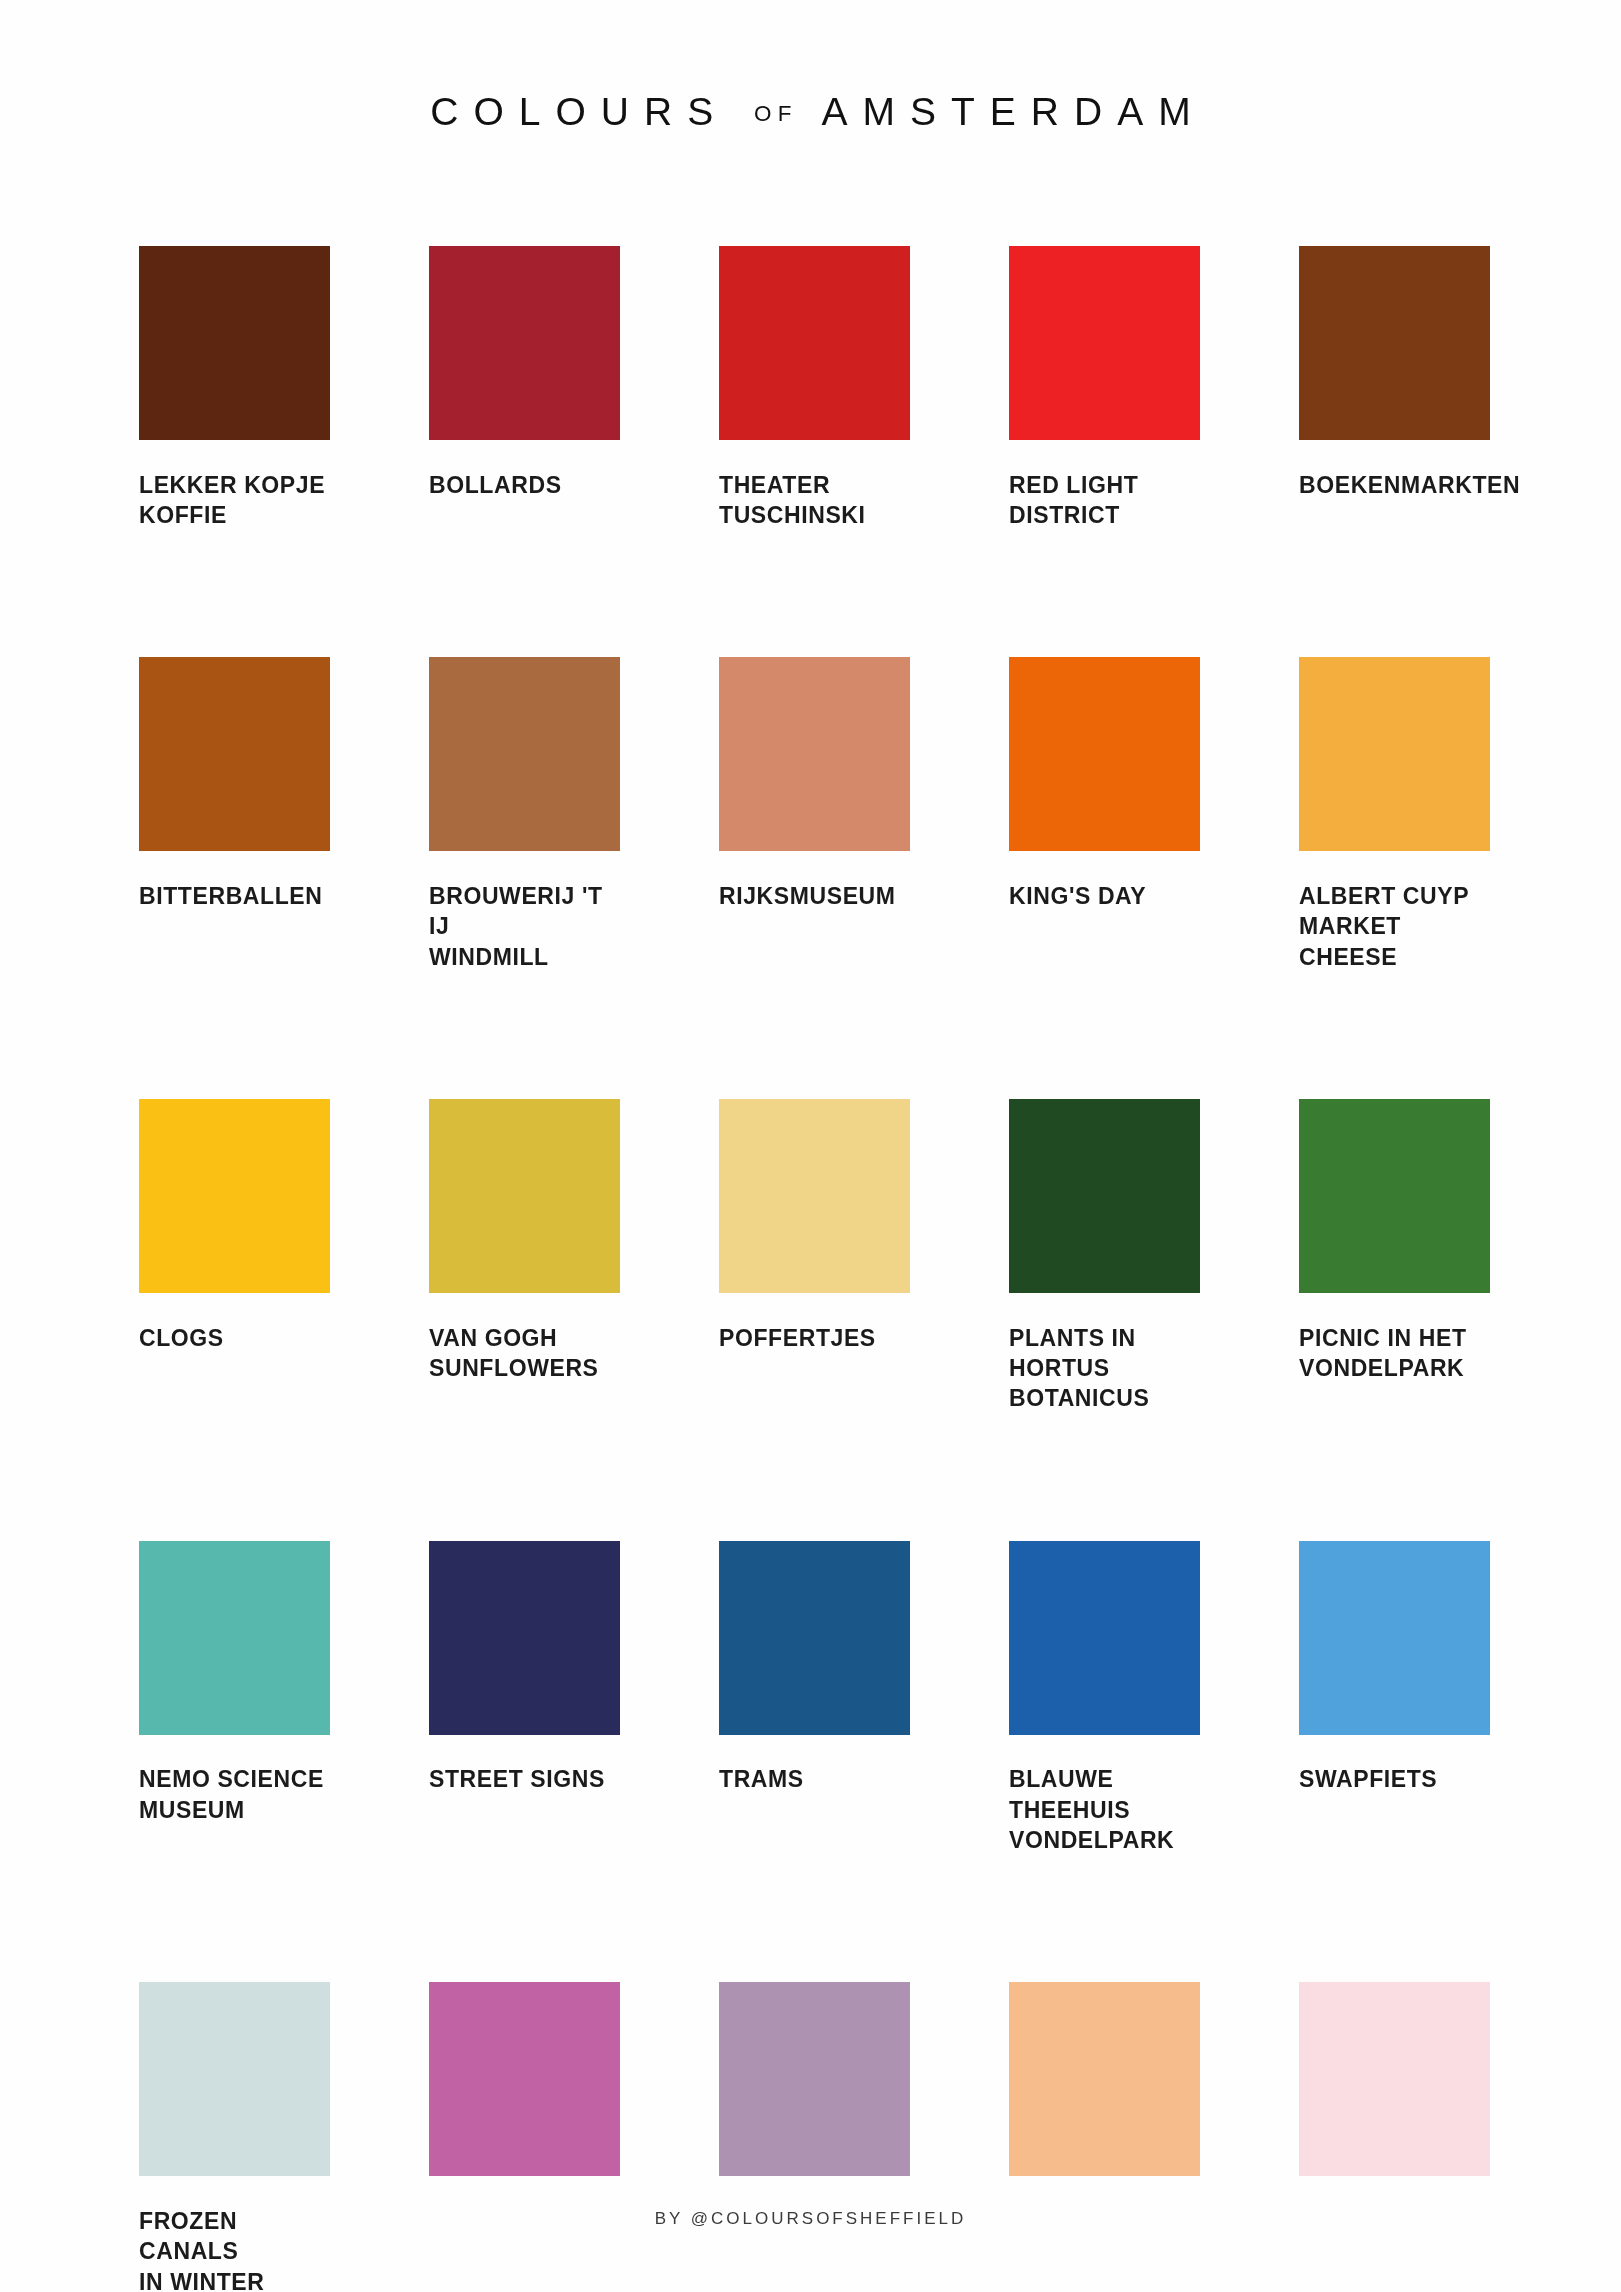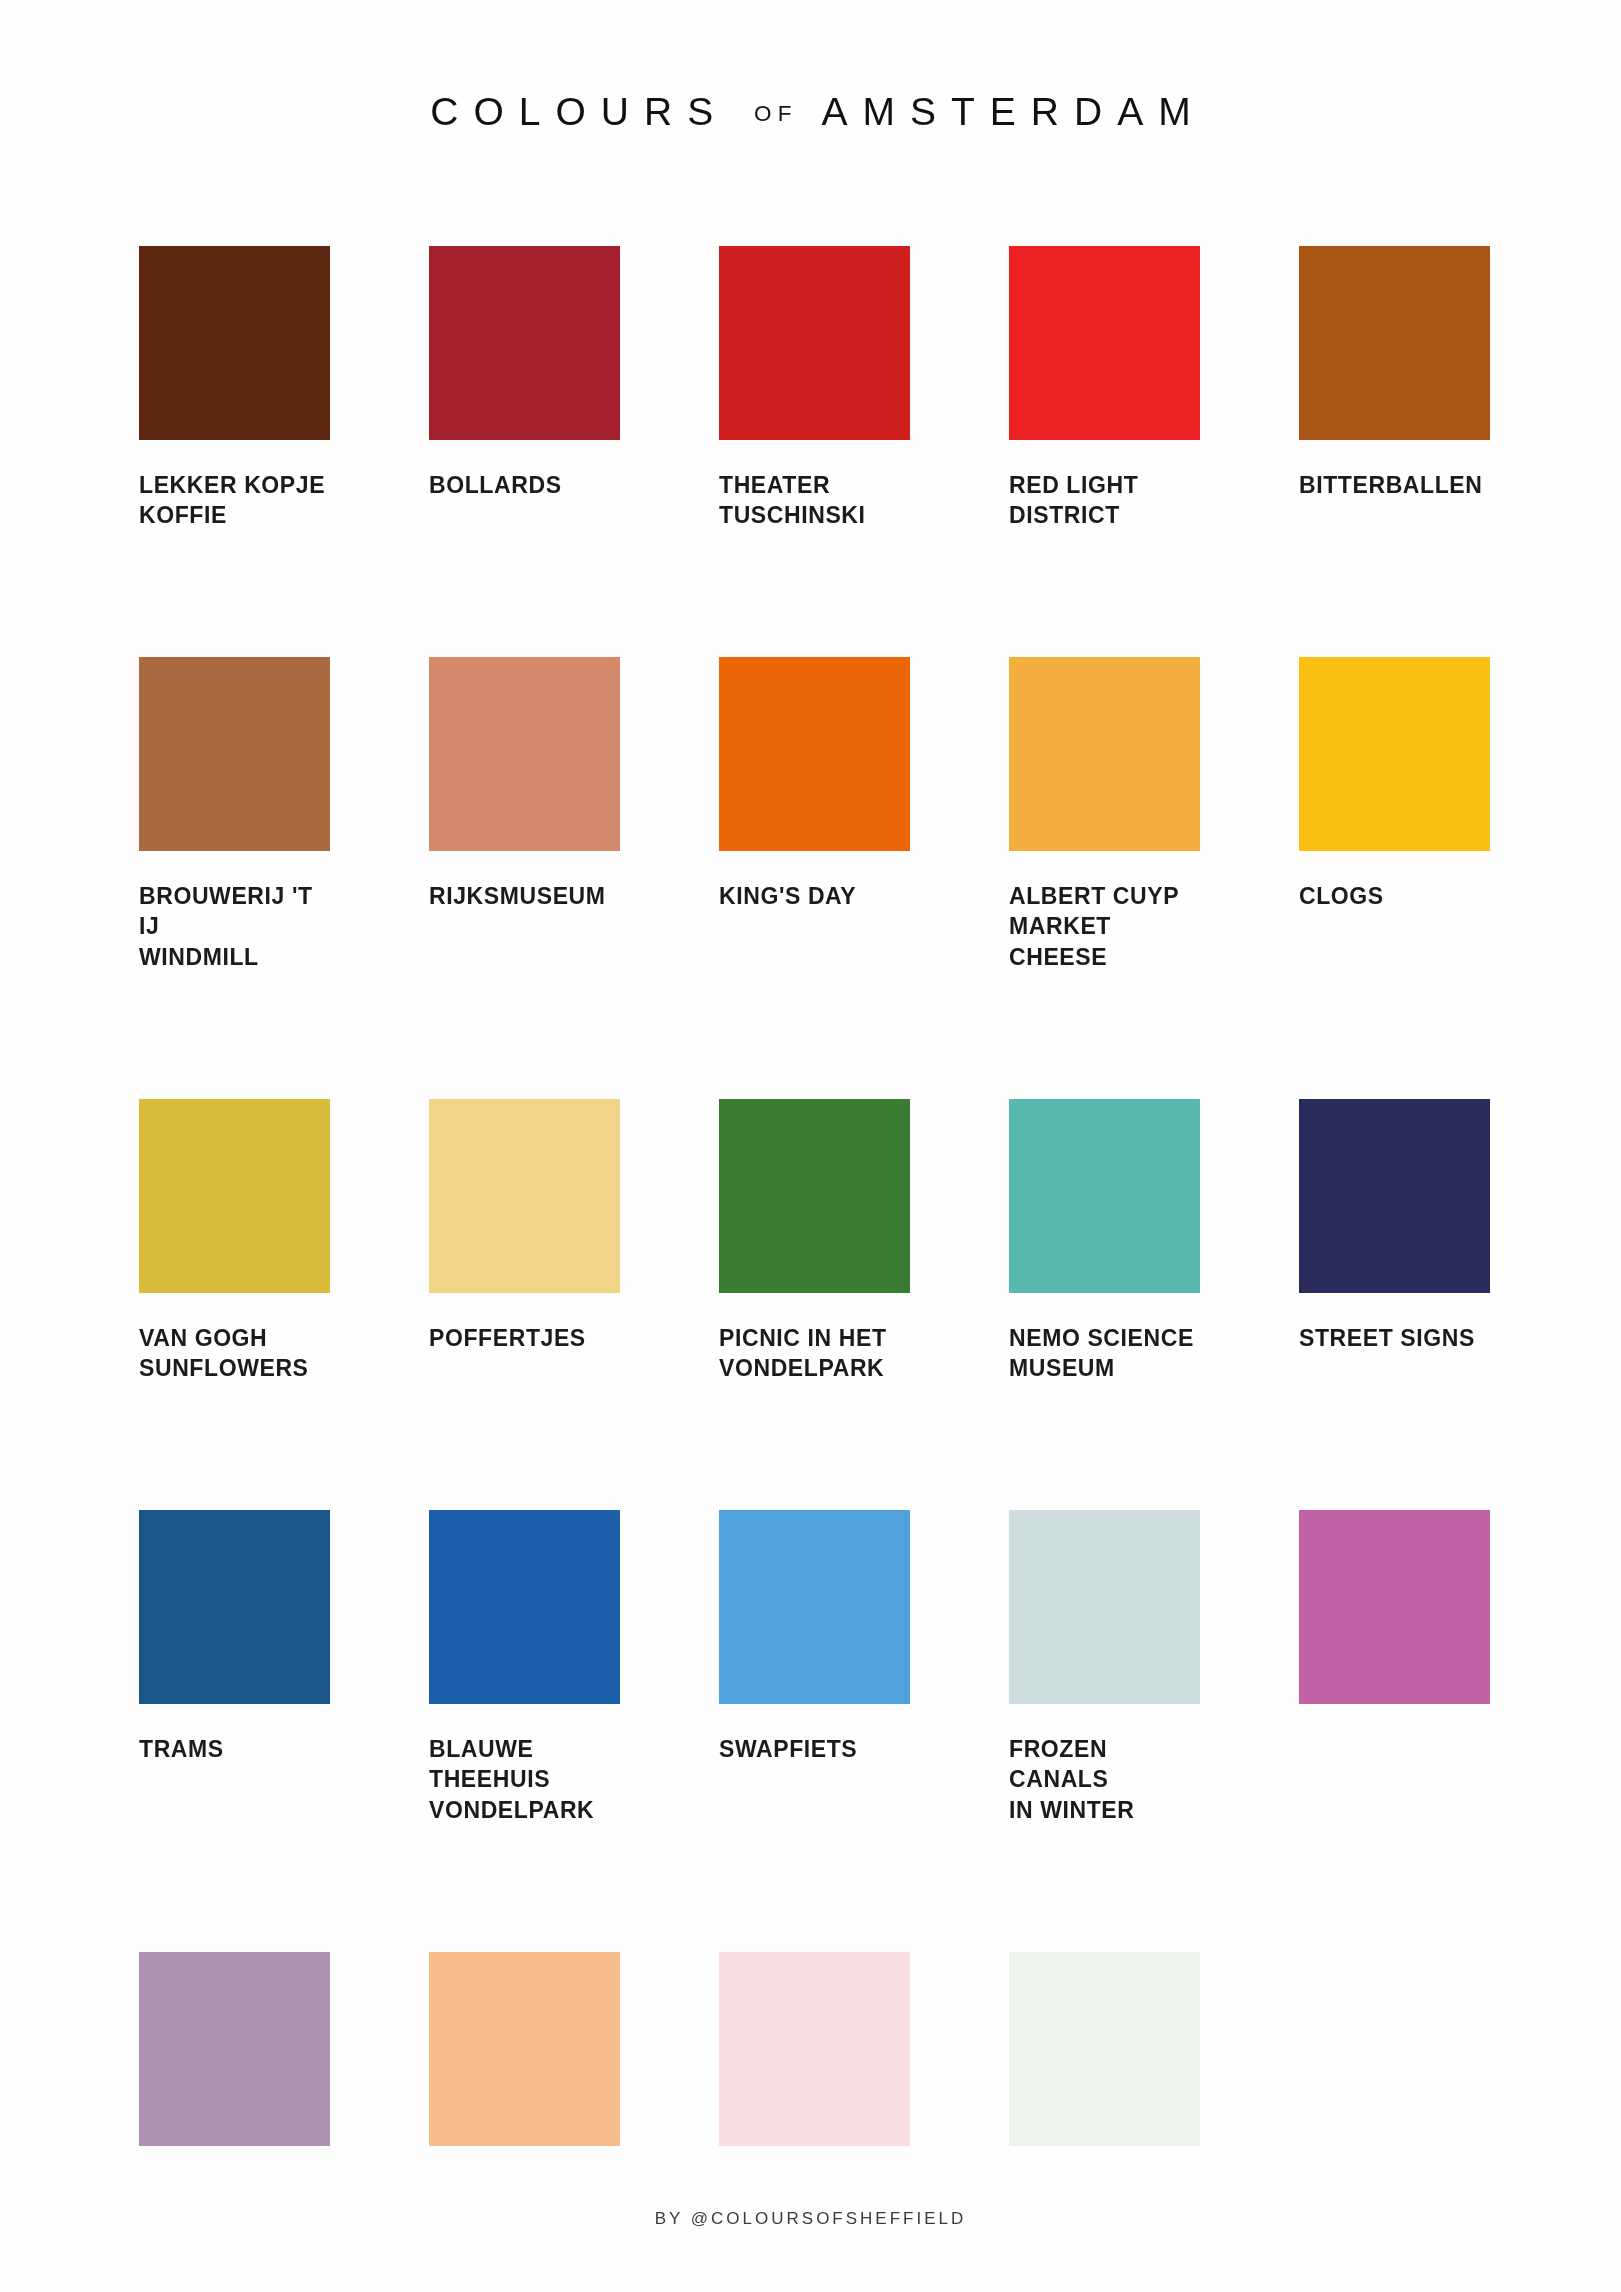--- a/index.html
+++ b/index.html
@@ -115,20 +115,24 @@
       </div>
       <div class="cell">
         <div class="swatch" style="background: rgb(208, 31, 31);"></div>
         <div class="cell-label"><span>THEATER</span><span class="l2">TUSCHINSKI</span></div>
       </div>
       <div class="cell">
         <div class="swatch" style="background: rgb(237, 32, 36);"></div>
         <div class="cell-label"><span>RED LIGHT</span><span class="l2">DISTRICT</span></div>
       </div>
       <div class="cell">
+        <div class="swatch" style="background: rgb(123, 58, 20);"></div>
+        <div class="cell-label"><span>BOEKENMARKTEN</span></div>
+      </div>
+      <div class="cell">
         <div class="swatch" style="background: rgb(170, 84, 19);"></div>
         <div class="cell-label"><span>BITTERBALLEN</span></div>
       </div>
       <div class="cell">
         <div class="swatch" style="background: rgb(169, 106, 64);"></div>
         <div class="cell-label"><span>BROUWERIJ 'T IJ</span><span class="l2">WINDMILL</span></div>
       </div>
       <div class="cell">
         <div class="swatch" style="background: rgb(212, 137, 106);"></div>
         <div class="cell-label"><span>RIJKSMUSEUM</span></div>
@@ -147,20 +151,24 @@
       </div>
       <div class="cell">
         <div class="swatch" style="background: rgb(217, 188, 57);"></div>
         <div class="cell-label"><span>VAN GOGH</span><span class="l2">SUNFLOWERS</span></div>
       </div>
       <div class="cell">
         <div class="swatch" style="background: rgb(240, 213, 137);"></div>
         <div class="cell-label"><span>POFFERTJES</span></div>
       </div>
       <div class="cell">
+        <div class="swatch" style="background: rgb(32, 74, 34);"></div>
+        <div class="cell-label"><span>PLANTS IN HORTUS</span><span class="l2">BOTANICUS</span></div>
+      </div>
+      <div class="cell">
         <div class="swatch" style="background: rgb(58, 123, 50);"></div>
         <div class="cell-label"><span>PICNIC IN HET</span><span class="l2">VONDELPARK</span></div>
       </div>
       <div class="cell">
         <div class="swatch" style="background: rgb(87, 184, 174);"></div>
         <div class="cell-label"><span>NEMO SCIENCE</span><span class="l2">MUSEUM</span></div>
       </div>
       <div class="cell">
         <div class="swatch" style="background: rgb(40, 43, 91);"></div>
         <div class="cell-label"><span>STREET SIGNS</span></div>

